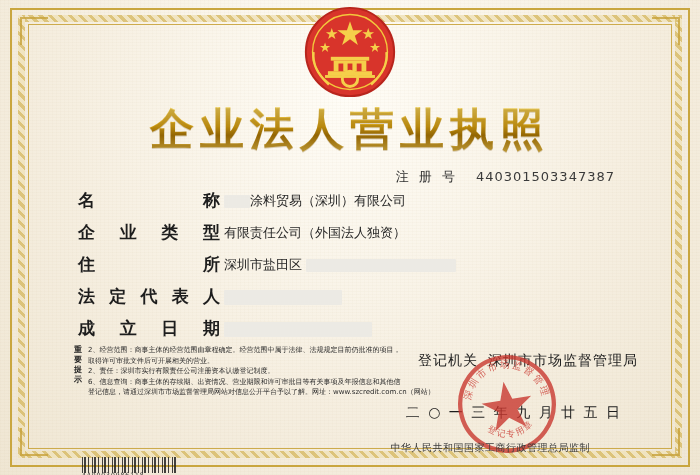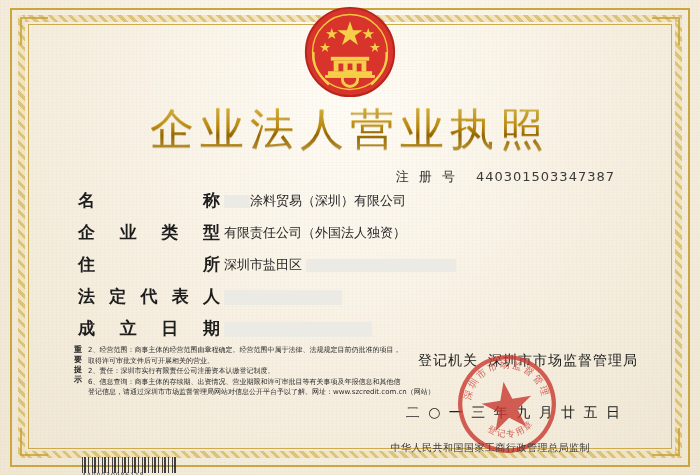--- a/index.html
+++ b/index.html
@@ -87,21 +87,21 @@
 
   
   #doc-title {
     position: absolute;
     top: 100px;
     left: 0;
     width: 100%;
     text-align: center;
     font-size: 44px;
     letter-spacing: 6px;
-    font-weight: normal;
+    font-weight: bold;
     font-family: "DejaVu Sans", "Liberation Sans", sans-serif;
     color: #c89c18;
     background: linear-gradient(180deg, #f6e07a 0%, #cf9c14 45%, #9c6d05 60%, #e8c960 100%);
     -webkit-background-clip: text;
     background-clip: text;
     -webkit-text-fill-color: transparent;
     text-shadow: 0 1px 0 rgba(120,80,0,.25);
   }
 
   

